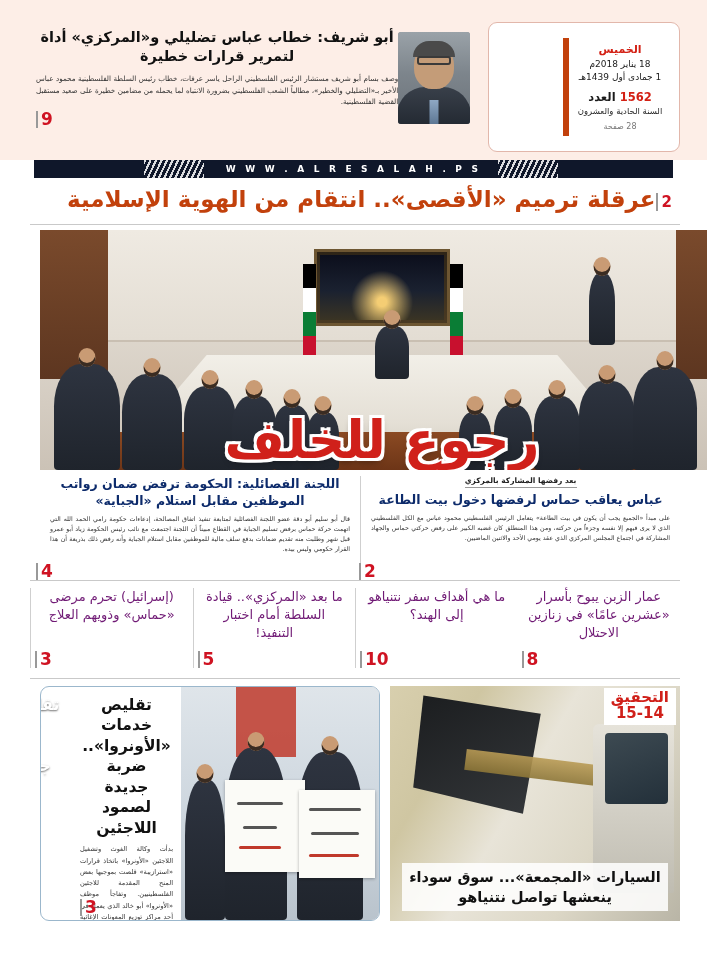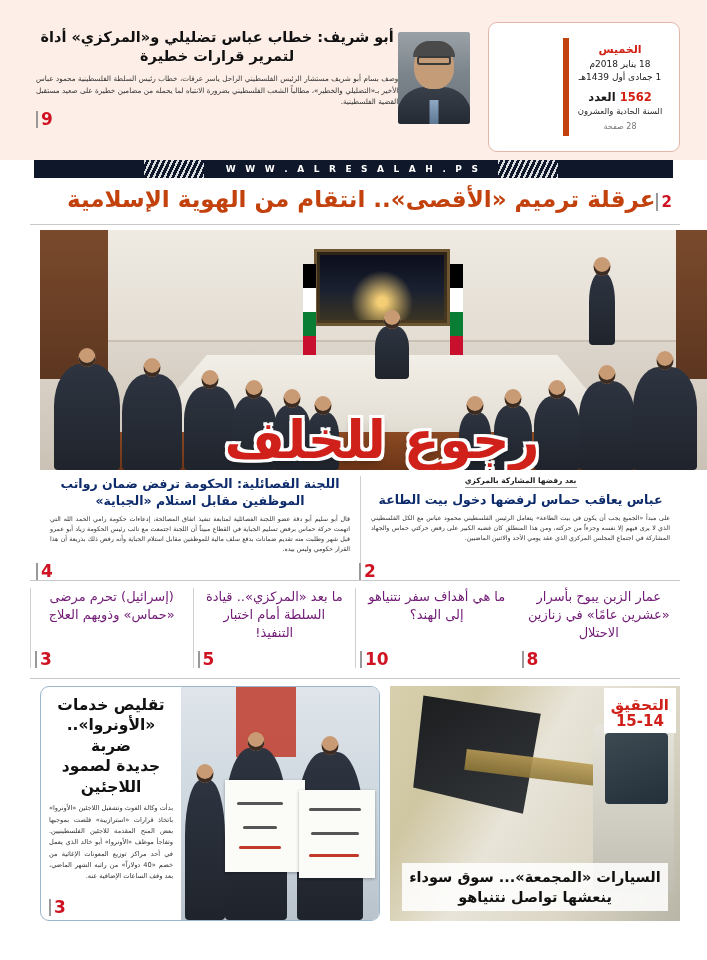--- a/index.html
+++ b/index.html
@@ -335,21 +335,21 @@
     flex: 0 0 290px;
     position: relative;
     overflow: hidden;
     background: #b9ae9a;
     margin-left: 10px;
   }
   .badge {
     position: absolute;
     right: 4px; top: 2px;
     background: #ffffff;
-    padding: 10px 7px 3px 7px;
+    padding: 2px 7px 3px 7px;
     text-align: center;
     line-height: 1.05;
   }
   .badge-word {
     font-size: 15px;
     font-weight: bold;
     color: #d0201a;
     letter-spacing: -.5px;
   }
   .badge-pages {
@@ -386,20 +386,21 @@
     width: 198px;
     position: relative;
     overflow: hidden;
     background: #cfd6dd;
   }
   .unrwa-text {
     flex: 1 1 auto;
     position: relative;
     padding: 8px 8px 6px 8px;
     box-sizing: border-box;
+    margin-left: 31px;
   }
   .unrwa-title {
     font-size: 15.5px;
     font-weight: bold;
     color: #111;
     line-height: 1.32;
     text-align: center;
   }
   .unrwa-body {
     margin-top: 6px;

